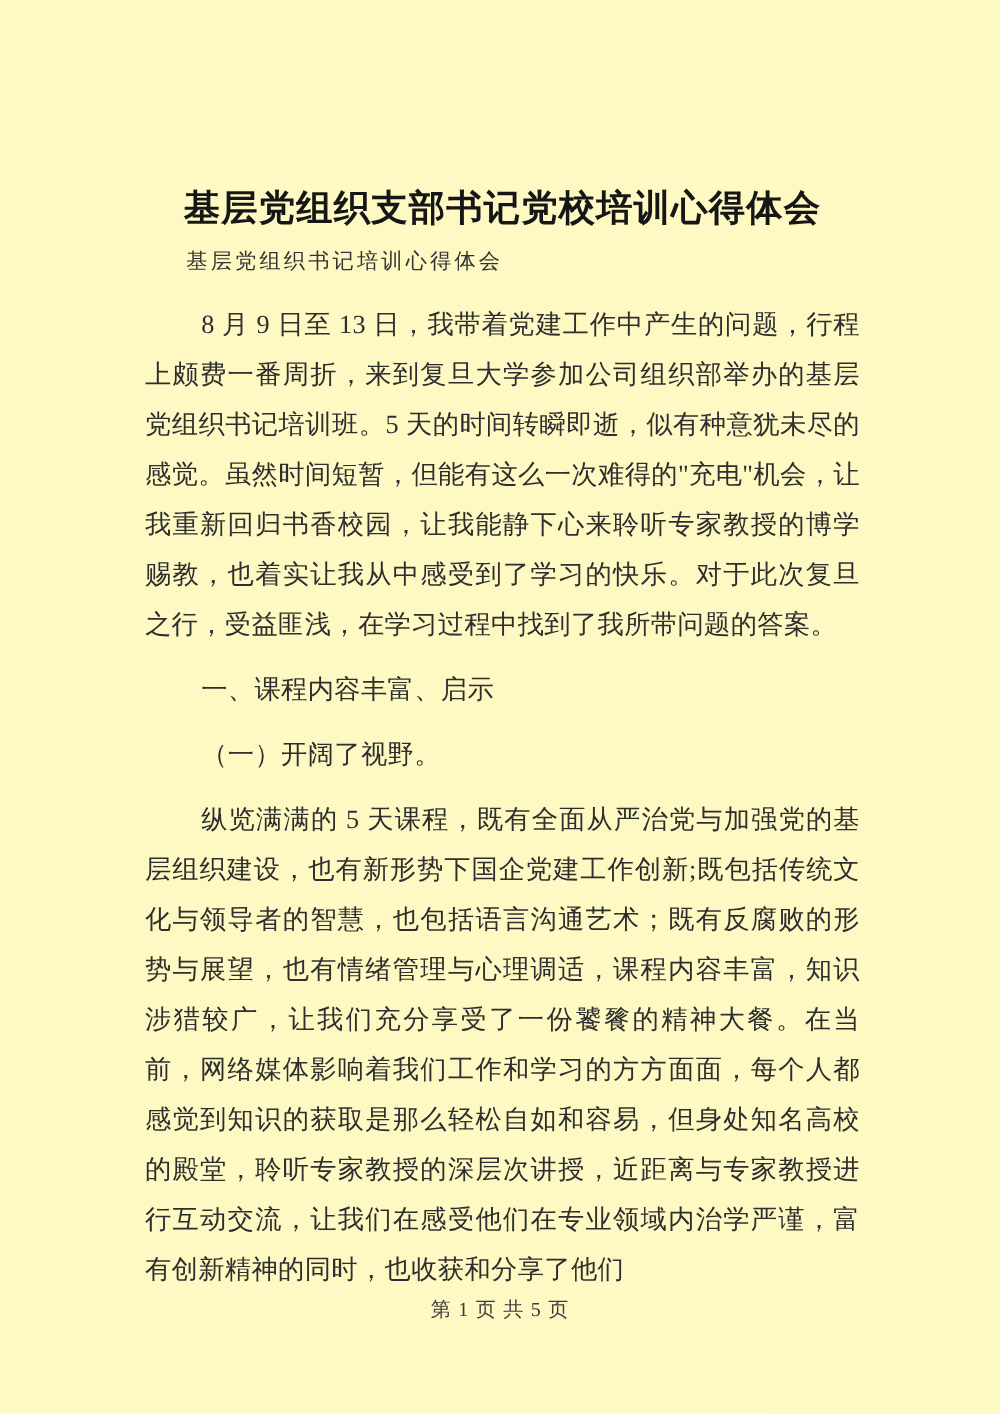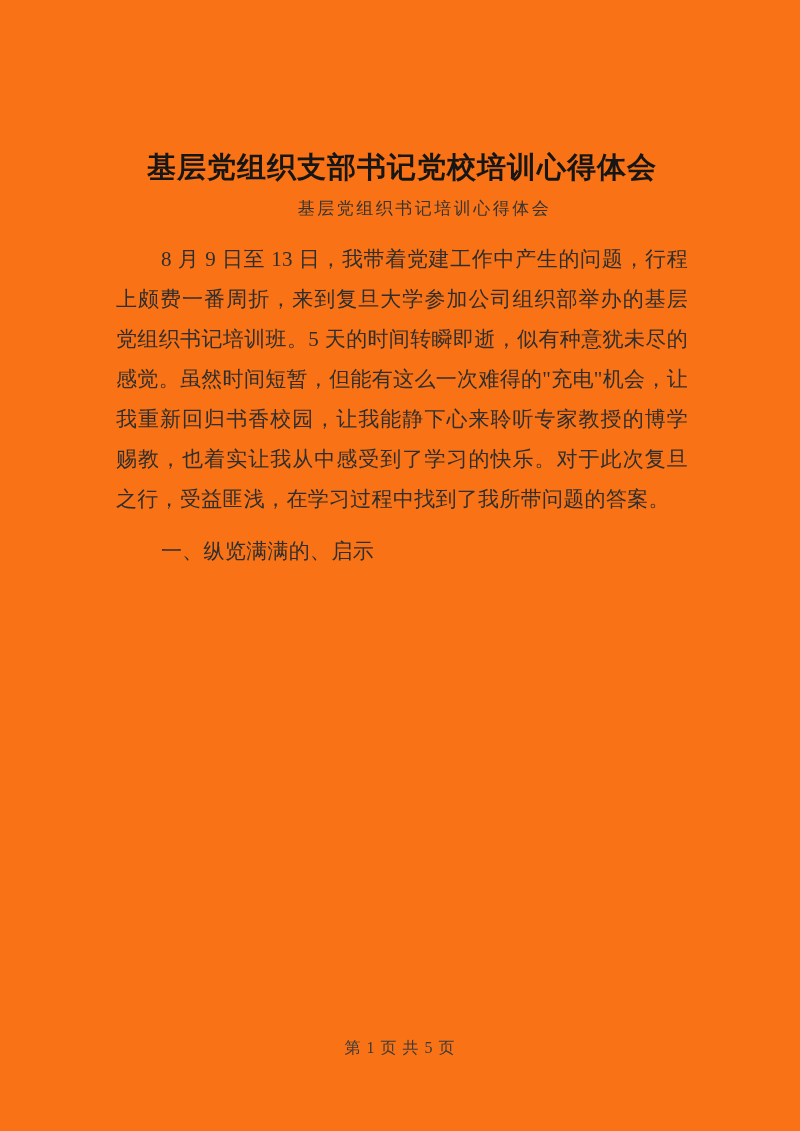--- a/index.html
+++ b/index.html
@@ -4,21 +4,21 @@
 <style>
   html, body {
     margin: 0;
     padding: 0;
     background: #ffffff;
   }
   .page {
     position: relative;
     width: 800px;
     height: 1131px;
-    background: #f97316;
+    background: #fef9c3;
     overflow: hidden;
     font-family: "Liberation Serif", "DejaVu Serif", serif;
     color: #2b2b2b;
   }
   .content {
     position: absolute;
     left: 104px;
     top: 144px;
     width: 596px;
   }
@@ -30,21 +30,20 @@
     line-height: 46px;
     letter-spacing: 1px;
     white-space: nowrap;
   }
   .doc-subtitle {
     font-size: 17px;
     line-height: 37px;
     text-indent: 45px;
     letter-spacing: 2.5px;
     color: #333333;
-    text-align: center;
   }
   .doc-author {
     font-size: 18px;
     line-height: 40px;
     text-indent: 45px;
     letter-spacing: 2px;
     color: #333333;
   }
   .para {
     font-size: 21px;
@@ -69,16 +68,18 @@
   }
 </style>
 </head>
 <body>
 
 <div class="page">
   <div class="content">
     <div class="doc-title">基层党组织支部书记党校培训心得体会</div>
     <div class="doc-subtitle">基层党组织书记培训心得体会</div>
     <p class="para">8 月 9 日至 13 日，我带着党建工作中产生的问题，行程上颇费一番周折，来到复旦大学参加公司组织部举办的基层党组织书记培训班。5 天的时间转瞬即逝，似有种意犹未尽的感觉。虽然时间短暂，但能有这么一次难得的"充电"机会，让我重新回归书香校园，让我能静下心来聆听专家教授的博学赐教，也着实让我从中感受到了学习的快乐。对于此次复旦之行，受益匪浅，在学习过程中找到了我所带问题的答案。</p>
-    <p class="para">一、纵览满满的、启示</p>
+    <p class="para">一、课程内容丰富、启示</p>
+    <p class="para">（一）开阔了视野。</p>
+    <p class="para">纵览满满的 5 天课程，既有全面从严治党与加强党的基层组织建设，也有新形势下国企党建工作创新;既包括传统文化与领导者的智慧，也包括语言沟通艺术；既有反腐败的形势与展望，也有情绪管理与心理调适，课程内容丰富，知识涉猎较广，让我们充分享受了一份饕餮的精神大餐。在当前，网络媒体影响着我们工作和学习的方方面面，每个人都感觉到知识的获取是那么轻松自如和容易，但身处知名高校的殿堂，聆听专家教授的深层次讲授，近距离与专家教授进行互动交流，让我们在感受他们在专业领域内治学严谨，富有创新精神的同时，也收获和分享了他们</p>
   </div>
   <div class="footer">第 1 页 共 5 页</div>
 </div>
 
 </body></html>

